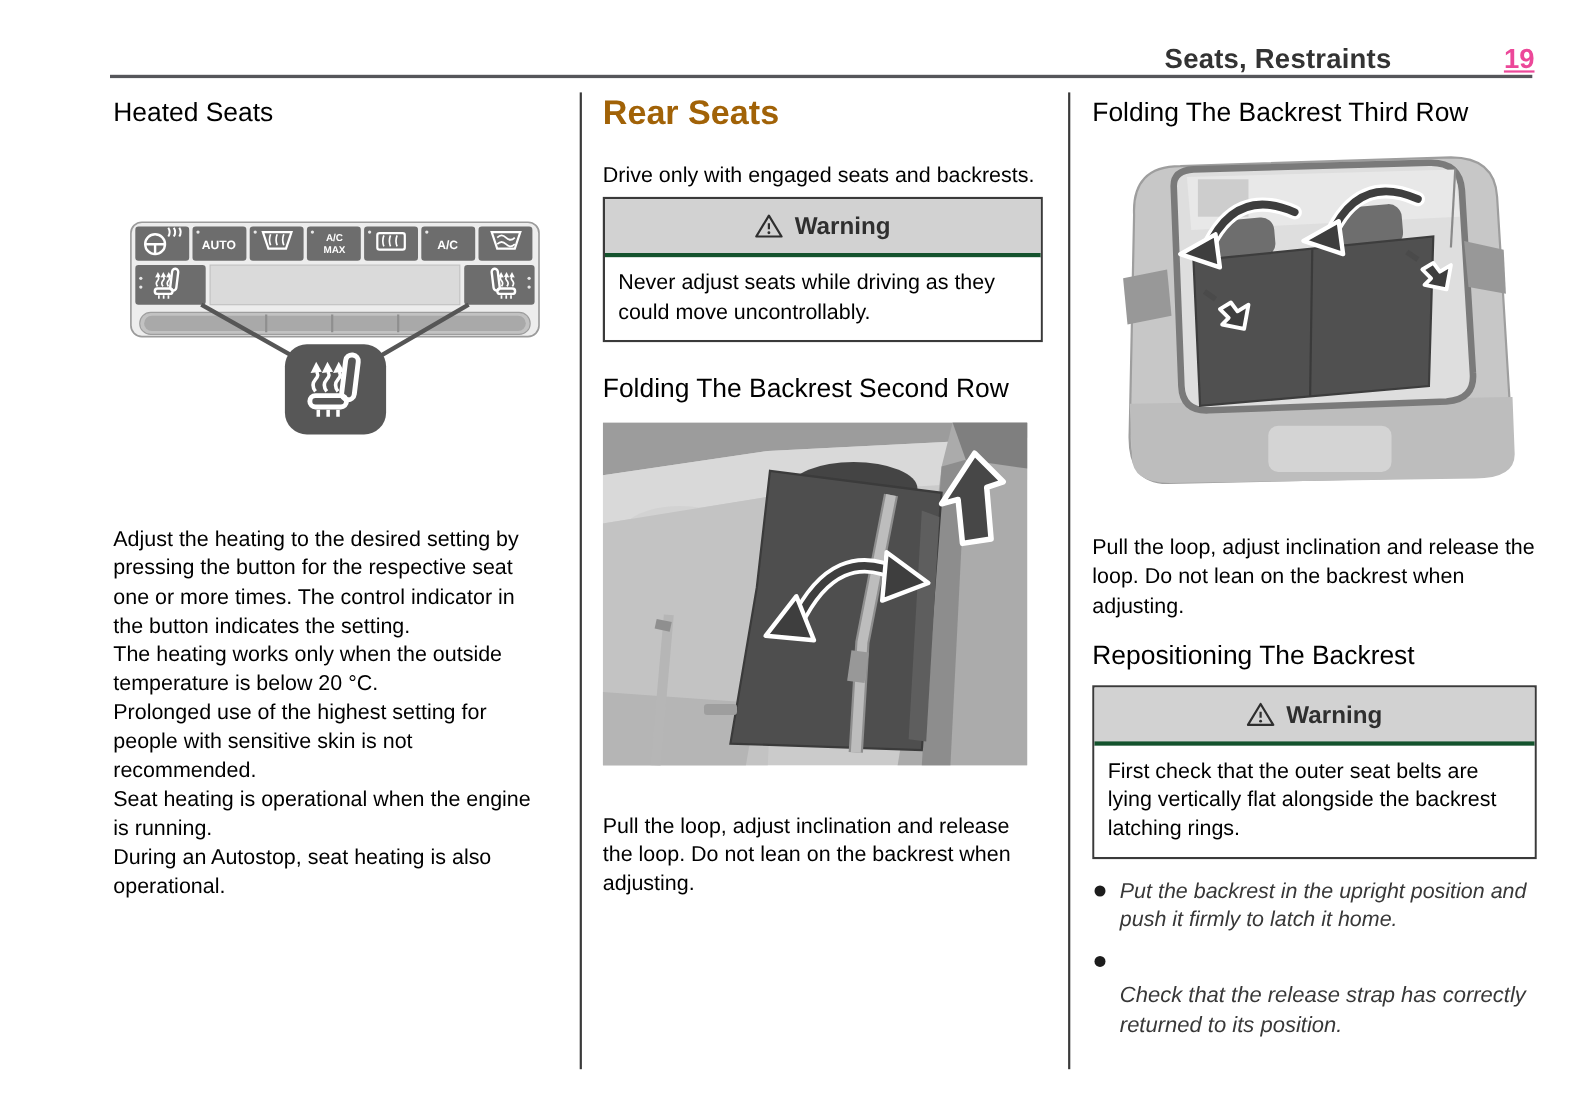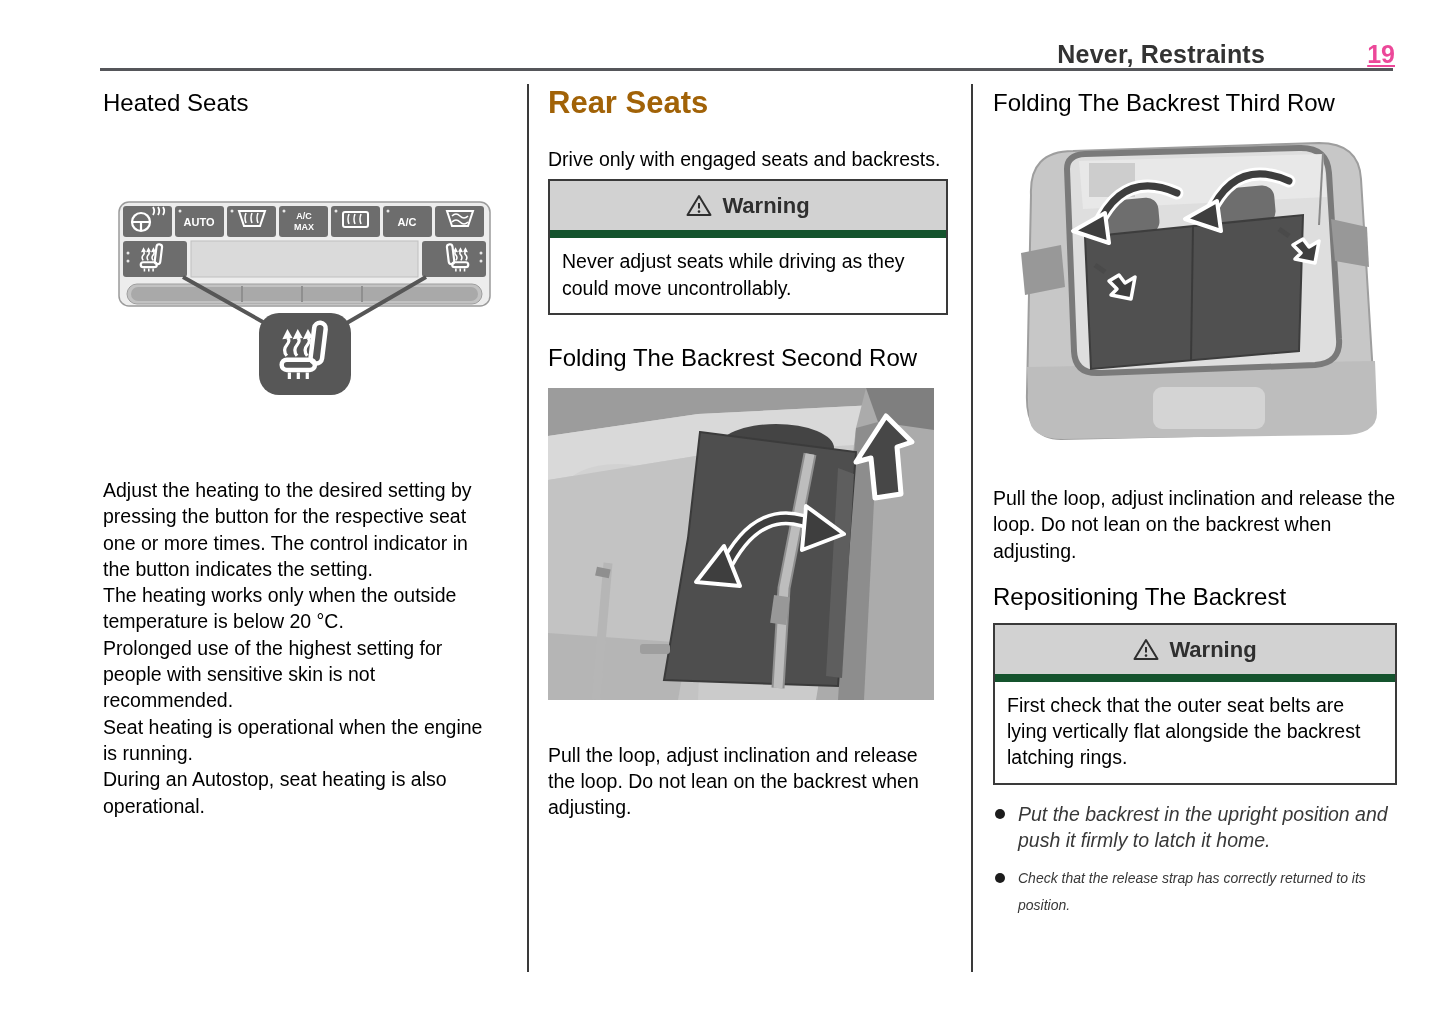--- a/index.html
+++ b/index.html
@@ -37,21 +37,21 @@
   .col-mid   { left: 548px; top: 84px;  width: 400px; }
   .col-right { left: 993px; top: 86px;  width: 404px; }
 
   h1.sect { font-size: 31px; font-weight: bold; color: #a16207; line-height: 38px; }
   h2.sect { font-size: 24px; font-weight: normal; color: #000000; line-height: 33px; }
   p.body  { font-size: 19.5px; line-height: 26.3px; color: #000000; }
 
   
   .warning-box { border: 2px solid #3a3a3a; width: 100%; }
   .warning-head {
-    background: #d2d2d2; border-bottom: 8px solid #14532d;
+    background: #d2d2d2; border-bottom: 4px solid #14532d;
     text-align: center; padding: 12px 0 11px 0;
     font-size: 22px; font-weight: bold; color: #2f2f2f;
   }
   .warning-head svg { vertical-align: -4px; margin-right: 10px; }
   .warning-body { padding: 10px 12px 12px 12px; background: #fff; }
 
   
   .fig { display: block; }
 
   
@@ -60,21 +60,21 @@
   .bullet-dot {
     flex: 0 0 auto; width: 10px; height: 10px; border-radius: 50%;
     background: #1c1c1c; margin: 8px 13px 0 2px;
   }
 </style>
 </head>
 <body>
 
 <div class="page">
 
-  <div class="header-title">Never, Restraints</div>
+  <div class="header-title">Seats, Restraints</div>
   <div class="page-number">19</div>
   <div class="header-rule"></div>
 
   <div class="col-divider divider-1"></div>
   <div class="col-divider divider-2"></div>
 
   <div class="col col-left">
     <h2 class="sect">Heated Seats</h2>
 
     <svg class="fig" width="375" height="202" viewBox="0 0 375 202" style="margin:80px 0 0 14px;">
@@ -280,18 +280,18 @@
       </div>
     </div>
 
     <ul class="bullets" style="margin-top:16px;">
       <li>
         <span class="bullet-dot"></span>
         <span class="body" style="font-size:19.5px; line-height:26.3px;">Put the backrest in the upright position and push it firmly to latch it home.</span>
       </li>
       <li>
         <span class="bullet-dot"></span>
-        <span class="body" style="font-size:14px; line-height:26.3px;">Check that the release strap has correctly returned to its position.</span>
+        <span class="body" style="font-size:20px; line-height:26.3px;margin-top:31px;">Check that the release strap has correctly returned to its position.</span>
       </li>
     </ul>
   </div>
 
 </div>
 
 </body></html>

